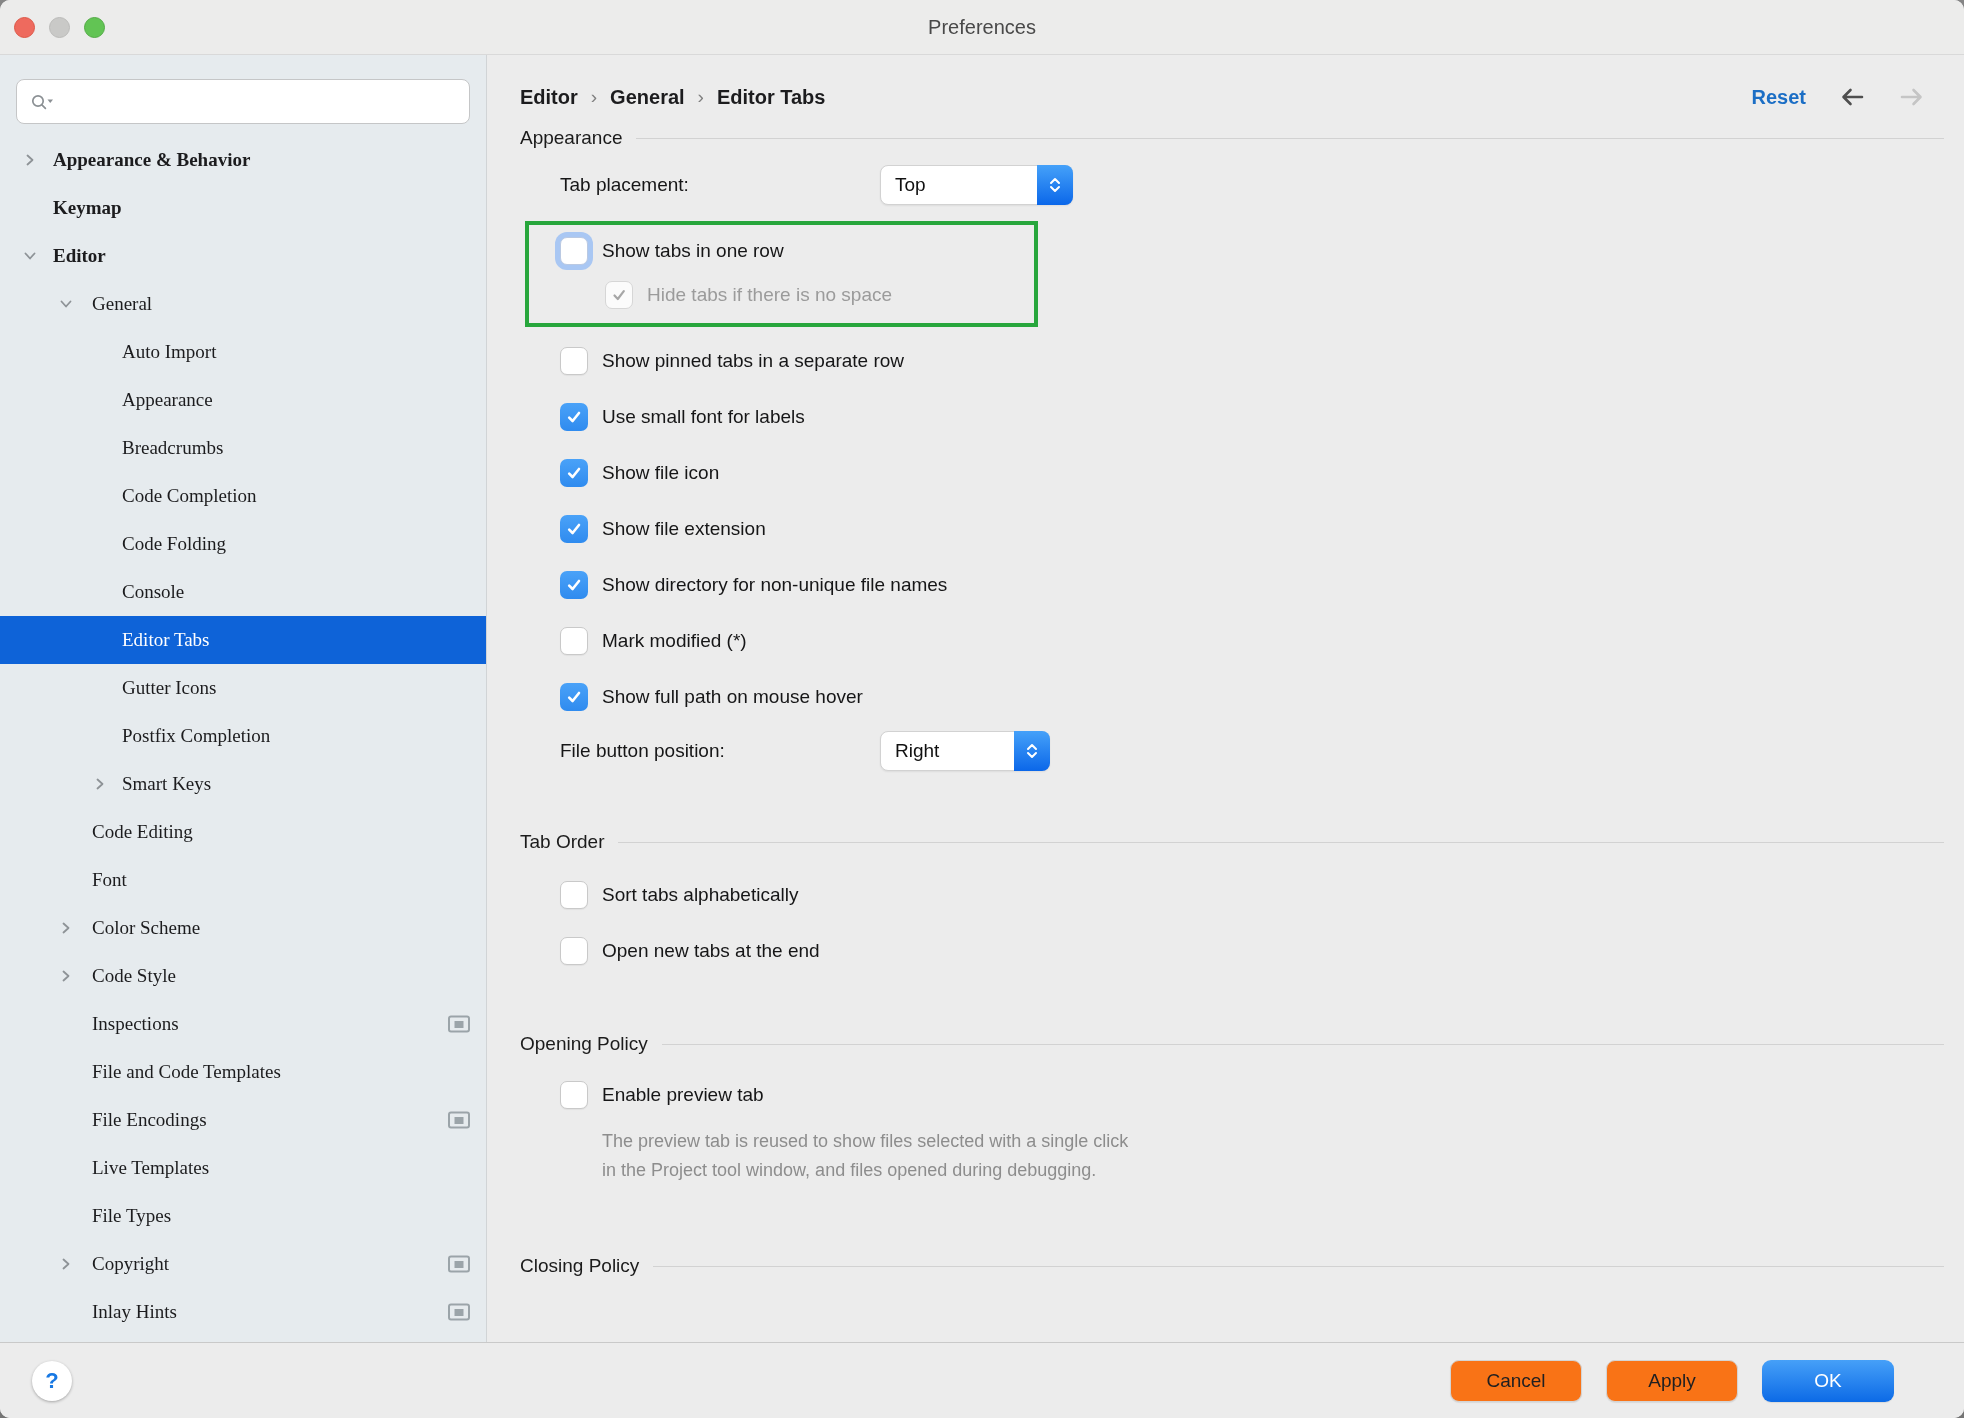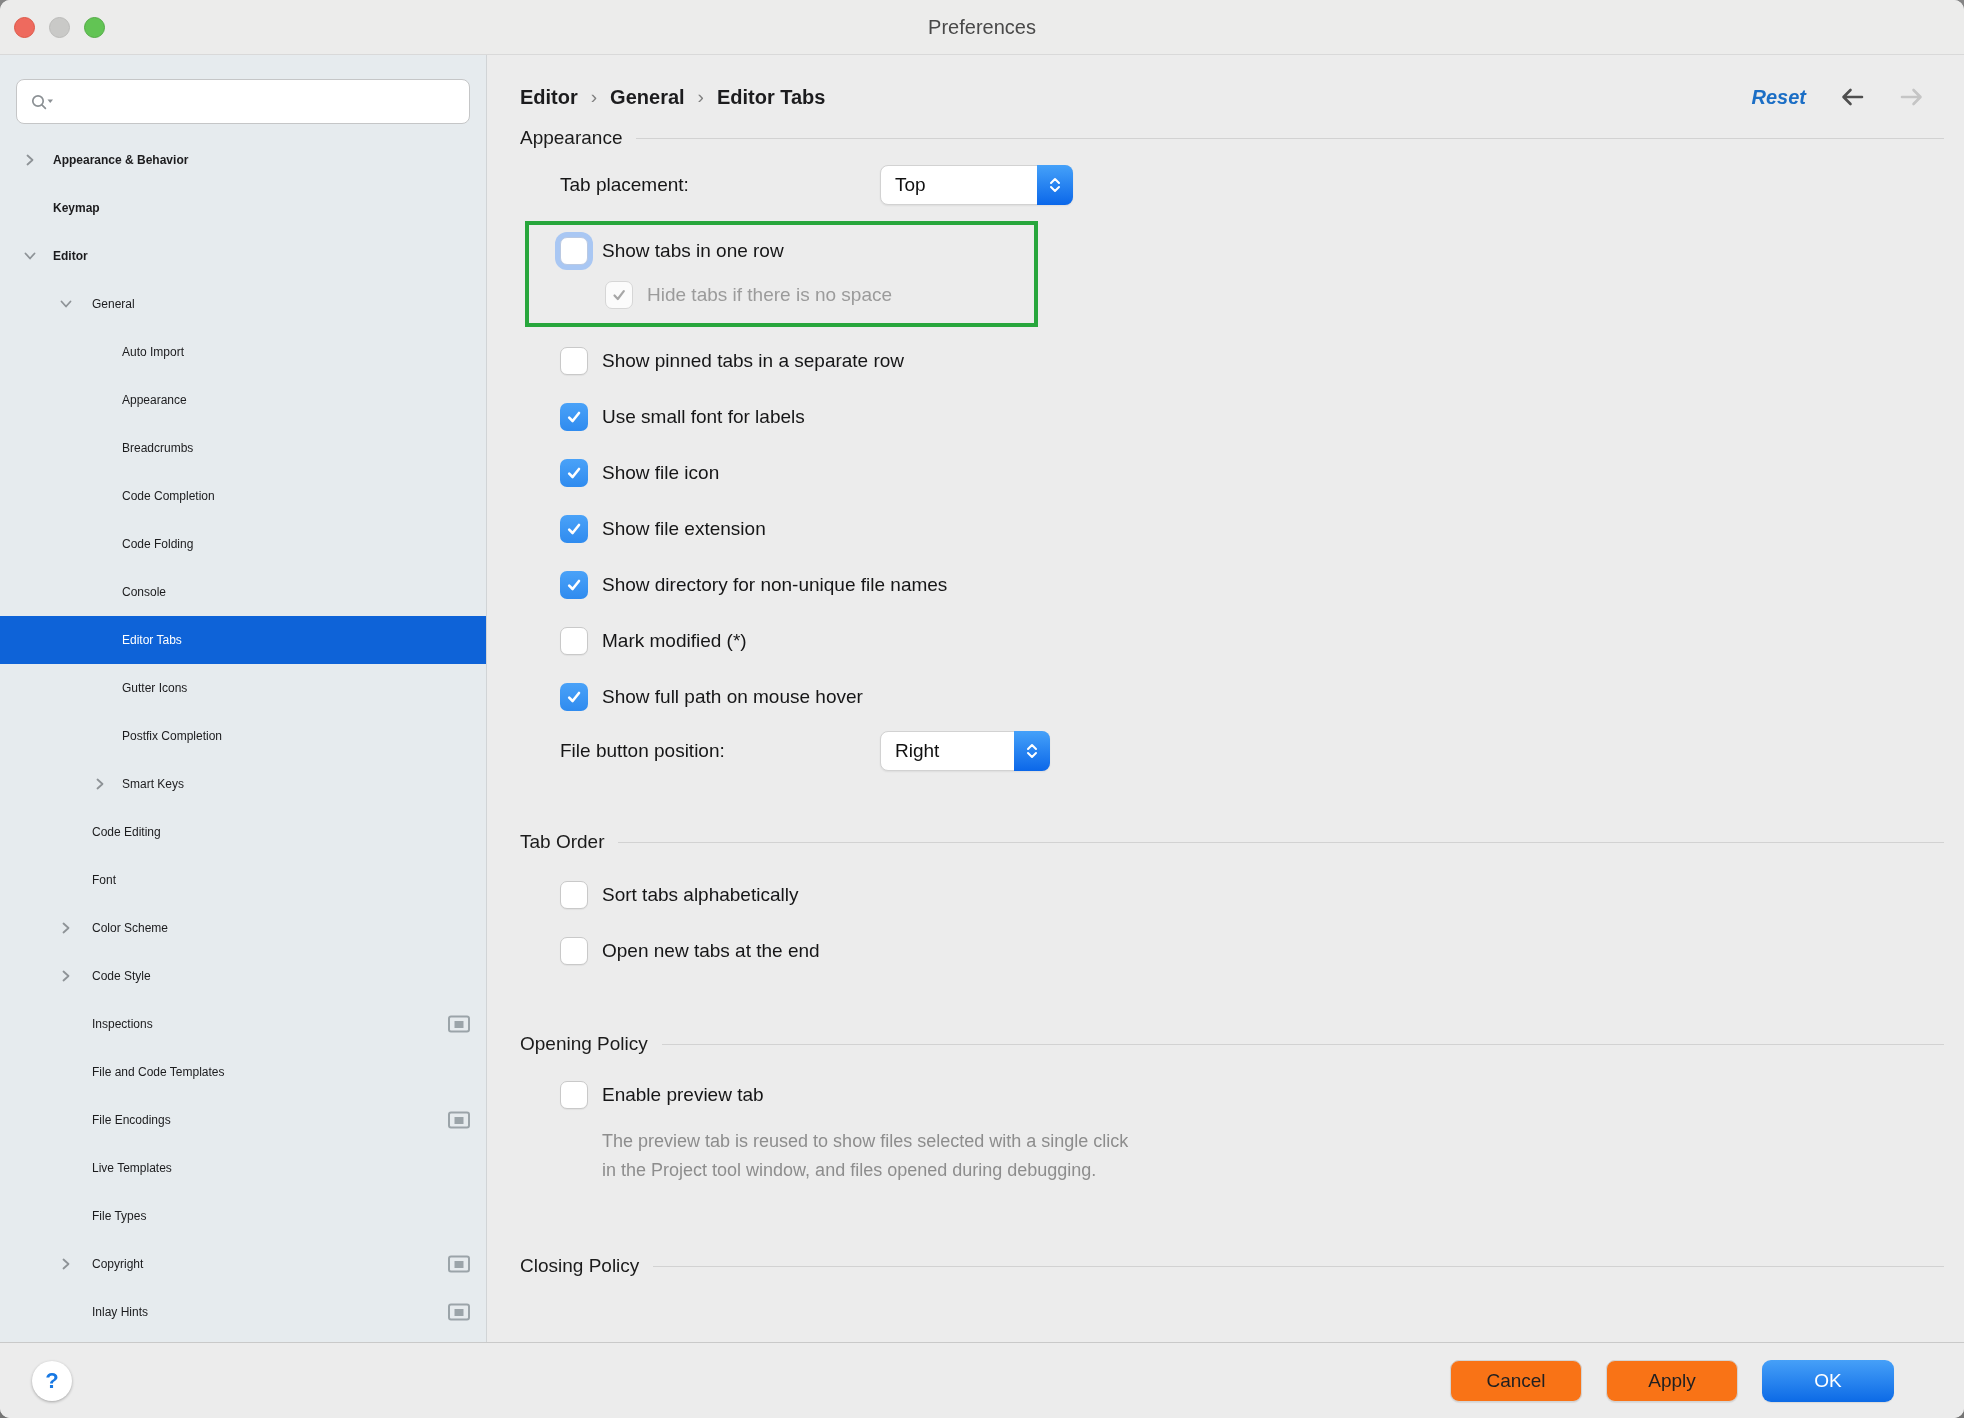--- a/index.html
+++ b/index.html
@@ -40,21 +40,21 @@
   .search-box {
     margin:24px 16px 12px 16px; height:45px;
     background:#fff; border:1px solid #c5c6c7; border-radius:8px;
     display:flex; align-items:center; padding-left:12px;
   }
   .search-box input {
     border:none; outline:none; background:transparent; flex:1;
     font-size:18px; margin-left:8px; font-family:inherit;
   }
   
-  .tree-row { position:relative; height:48px; display:flex; align-items:center; font-size:12px; color:#1c1c1e; }
+  .tree-row { position:relative; height:48px; display:flex; align-items:center; font-size:19px; color:#1c1c1e;font-family:Liberation Serif, serif; }
   .tree-row.bold { font-weight:700; }
   .tree-row.selected { background:#0e63d8; }
   .tree-row.selected .tree-label { color:#fff; font-weight:500; }
   .tree-label { position:absolute; white-space:nowrap; }
   .lvl0 .tree-label { left:53px; } .lvl1 .tree-label { left:92px; } .lvl2 .tree-label { left:122px; }
   .chev { position:absolute; width:16px; height:16px; display:flex; align-items:center; justify-content:center; }
   .lvl0 .chev { left:22px; } .lvl1 .chev { left:58px; } .lvl2 .chev { left:92px; }
   .mini-icon {
     position:absolute; right:16px; top:50%; transform:translateY(-50%);
     width:22px; height:17px; border:2px solid #9ba4a9; border-radius:3px; background:transparent;
@@ -62,21 +62,21 @@
   .mini-icon::after {
     content:""; position:absolute; left:50%; top:50%; transform:translate(-50%,-50%);
     width:9px; height:7px; background:#9ba4a9;
   }
   
   .content { flex:1; background:#ececec; overflow:hidden; }
   .content-header { display:flex; align-items:center; padding:30px 38px 0 33px; }
   .breadcrumb { display:flex; align-items:center; gap:13px; }
   .bc-item { font-size:20px; font-weight:700; color:#1c1c1e; }
   .bc-sep  { font-size:19px; color:#7f7f7f; font-weight:400; }
-  .header-actions { margin-left:auto; display:flex; align-items:center; gap:32px;font-style:italic; }
+  .header-actions { margin-left:auto; display:flex; align-items:center; gap:32px; }
   .reset-link { font-size:20px; font-weight:700; color:#1b6ec5; cursor:pointer; }
   .nav-arrow { display:flex; }
   .settings { padding:0 20px 0 33px; }
   .section-h { display:flex; align-items:center; font-size:19px; color:#1b1b1b; }
   .section-h .rule { flex:1; height:1px; background:#d2d2d2; margin-left:14px; }
   .h-appearance { margin-top:18px; }
   .h-taborder   { margin-top:54px; }
   .h-opening    { margin-top:54px; }
   .h-closing    { margin-top:70px; }
   .field-row { display:flex; align-items:center; height:48px; margin-left:40px; }

